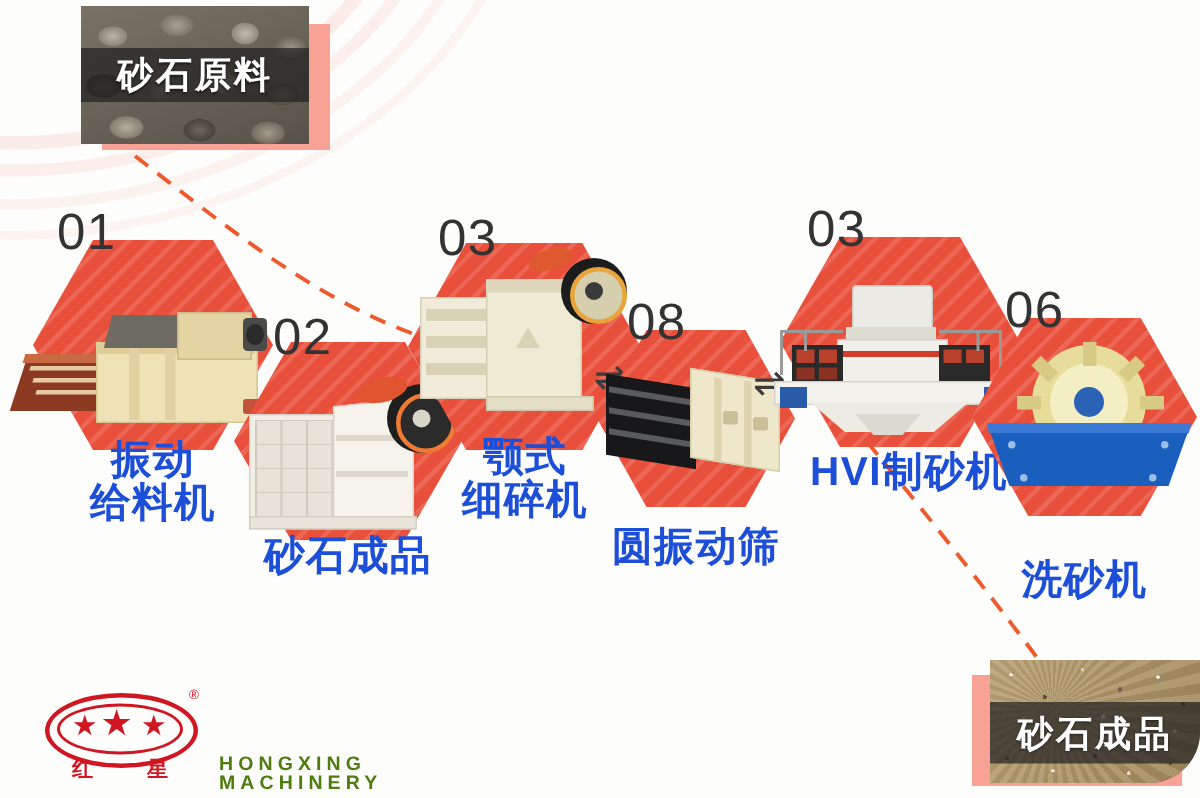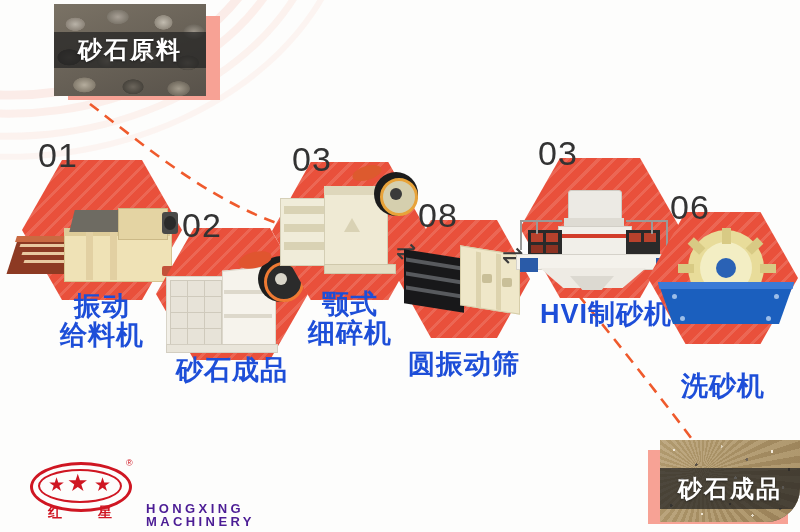--- a/index.html
+++ b/index.html
@@ -124,21 +124,21 @@
   .star{position:absolute;color:#cf1622;font-size:19px;line-height:1;}
   .star.s2{font-size:24px;}
   .reg{position:absolute;left:100px;top:2px;font-size:9px;color:#cf1622;}
   .redchar{position:absolute;color:#cf1622;font-size:14px;font-weight:700;}
   .brand-cn{
     position:absolute;left:118px;top:2px;font-size:40px;font-weight:700;
     color:#1b1b1b;letter-spacing:2px;line-height:1;
   }
   .brand-en{
     position:absolute;left:120px;top:46px;font-size:13px;font-weight:700;
-    color:#4c1d95;letter-spacing:3.4px;line-height:1;
+    color:#4d7c0f;letter-spacing:3.4px;line-height:1;
   }
 </style>
 </head>
 <body>
 
 <div id="stage">
 
   <div class="arc a1"></div>
   <div class="arc a2"></div>
   <div class="arc a3"></div>

